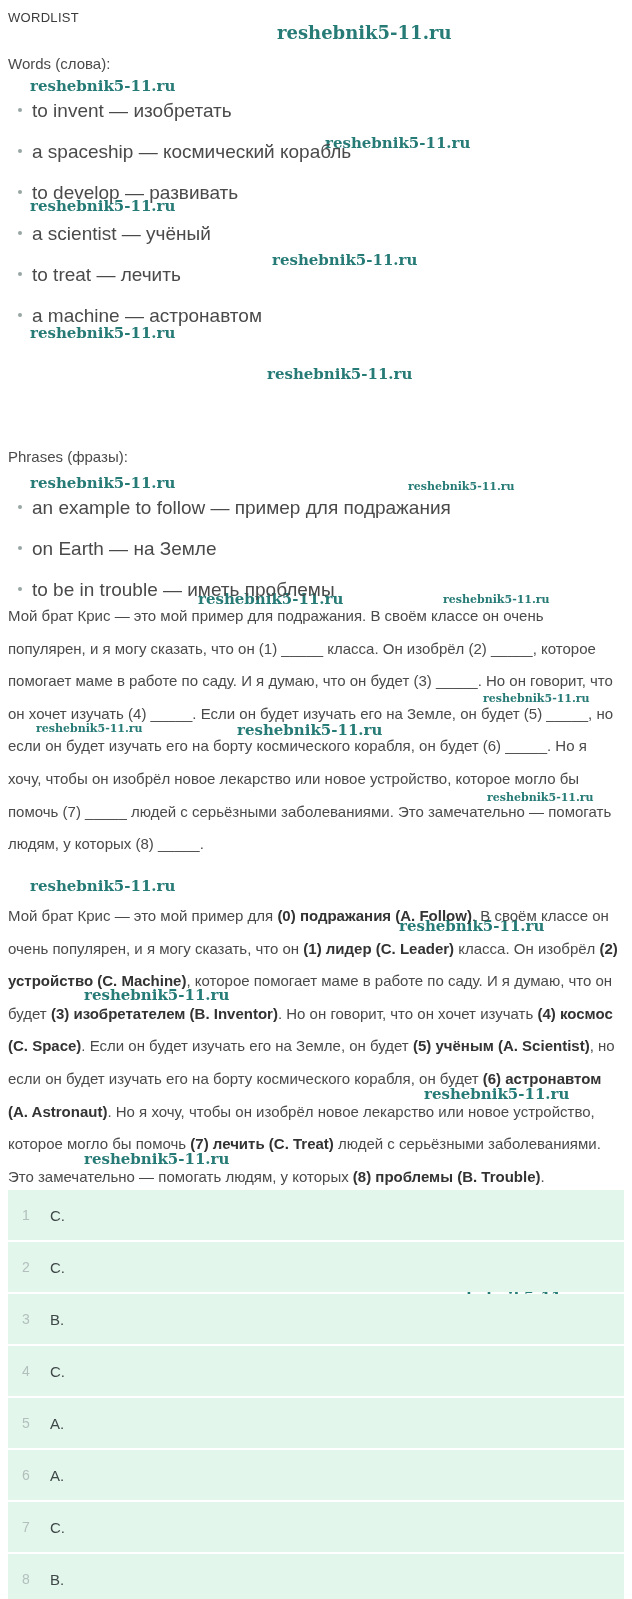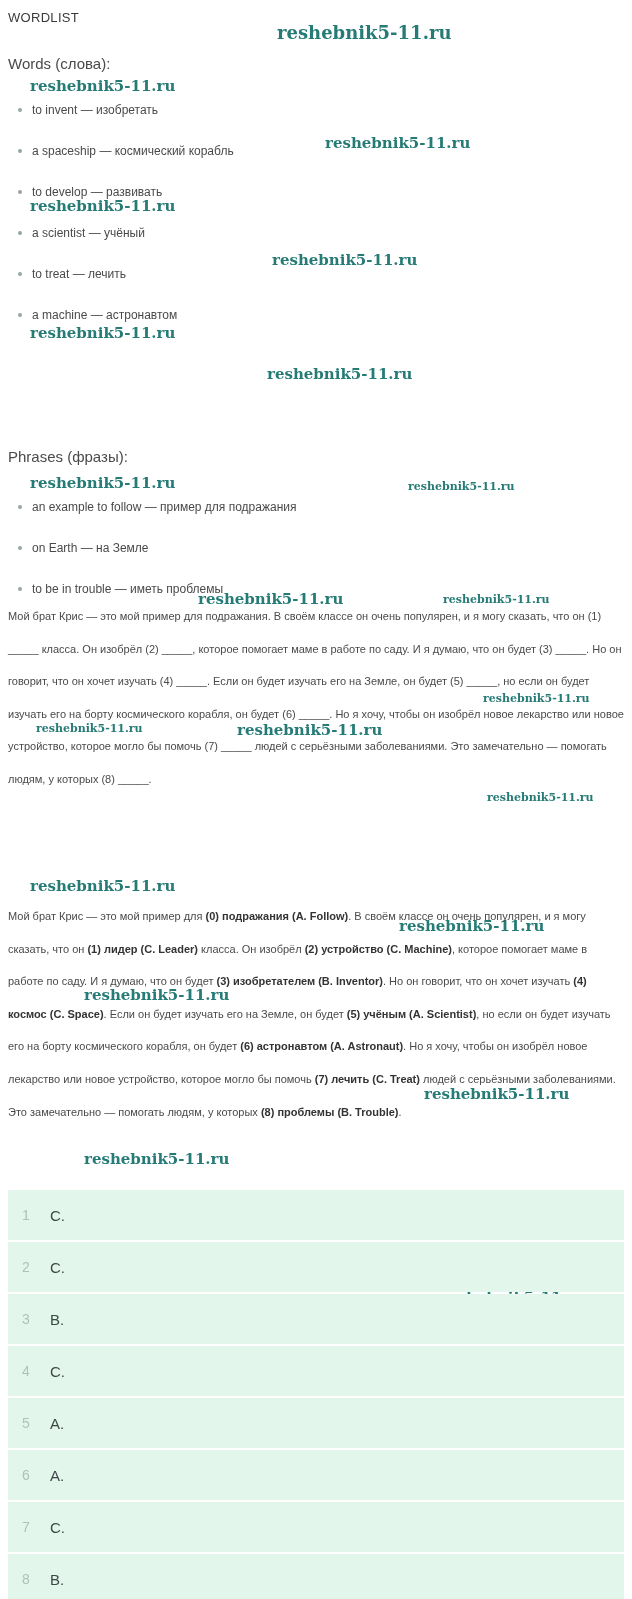--- a/index.html
+++ b/index.html
@@ -19,30 +19,30 @@
     position:absolute; left:8px; top:10px;
     font-size:13px; font-weight:normal; color:#3b3b3b; letter-spacing:.3px;
   }
   .section-label { position:absolute; left:8px; font-size:15px; color:#4a4a4a; }
   .words-label { top:55px; }
   .phrases-label { top:448px; }
   .blist { position:absolute; left:8px; list-style:none; width:616px; }
   .word-list { top:100px; }
   .phrase-list { top:497px; }
   .blist li {
-    position:relative; padding-left:24px; font-size:12px; color:#4a4a4a;
+    position:relative; padding-left:24px; font-size:19px; color:#4a4a4a;
     line-height:21px; margin-bottom:20px;
   }
   .blist li::before {
     content:""; position:absolute; left:10px; top:8px;
     width:4px; height:4px; border-radius:50%; background:#97a6a3;
   }
   .para {
     position:absolute; left:8px; width:616px;
-    font-size:11px; color:#4a4a4a; line-height:32.6px;
+    font-size:15px; color:#4a4a4a; line-height:32.6px;
   }
   .task-para { top:600px; }
   .solution-para { top:900px; }
   .para b { color:#333333; font-weight:bold; }
   .answers-block {
     position:absolute; left:8px; top:1190px; width:616px; height:409px;
     overflow:hidden;
   }
   .arow {
     height:50px; background:#e3f6ec; margin-bottom:2px;

